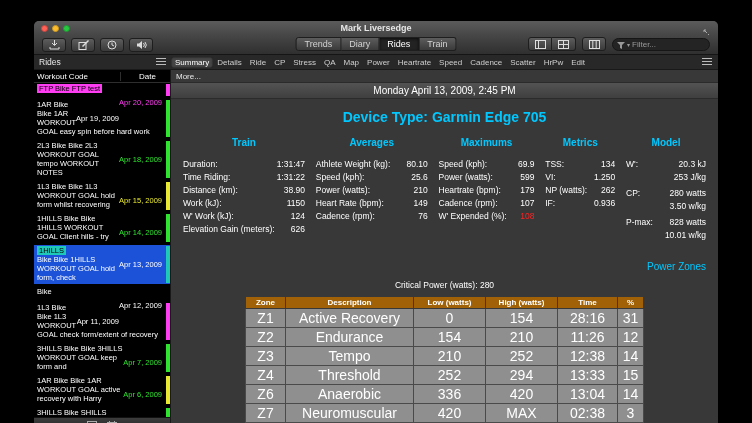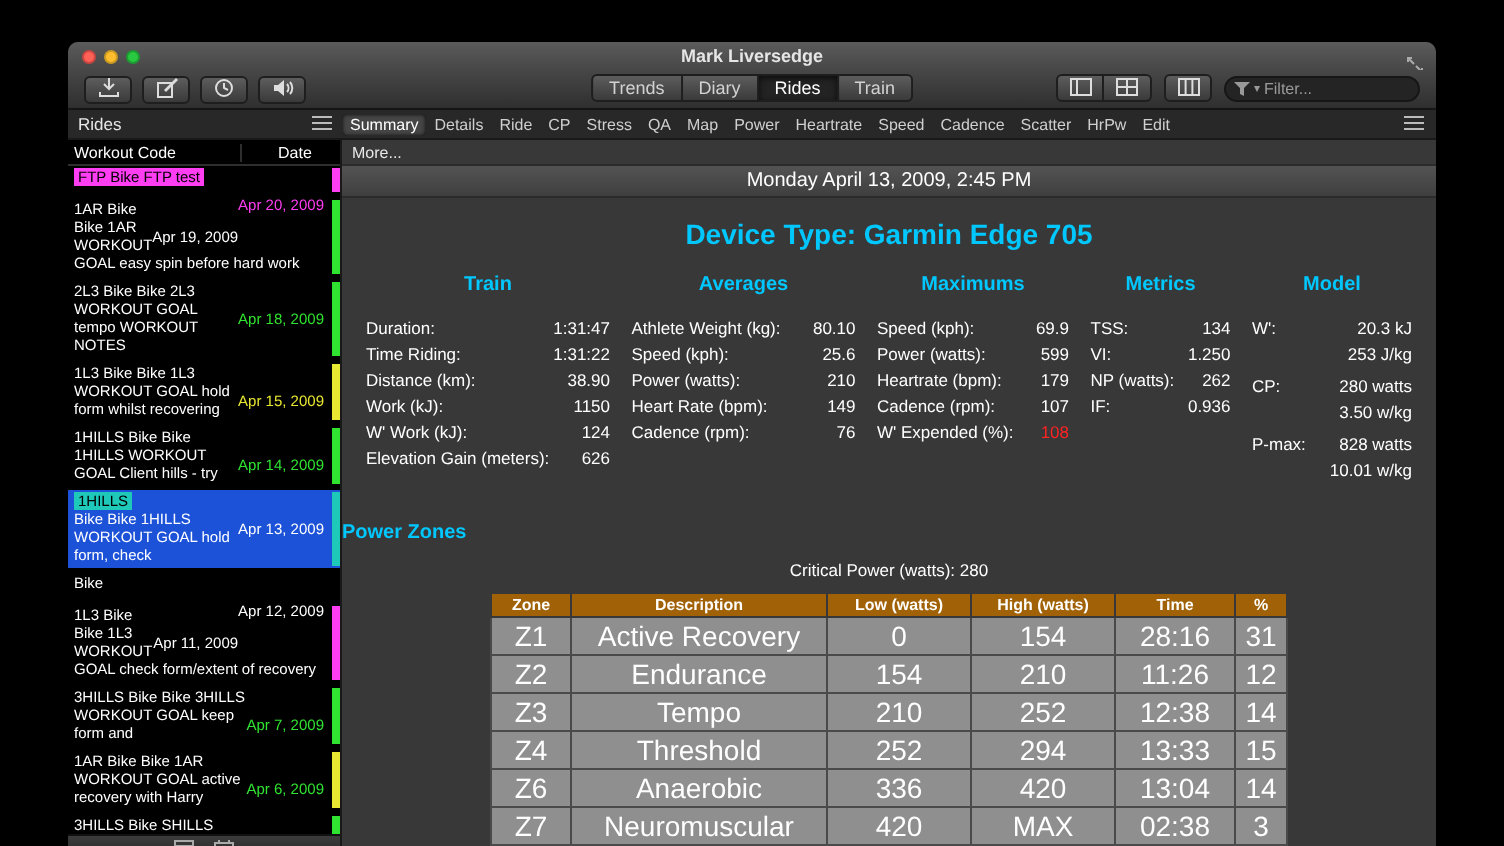--- a/index.html
+++ b/index.html
@@ -99,22 +99,22 @@
   .metric-col.col-maximums { width:96px;  }
   .metric-col.col-metrics  { width:70px;  }
   .metric-col.col-model    { width:80px;  }
   .metric-title { text-align:center; color:#00c8ff; font-weight:bold; font-size:10px;
                   margin-bottom:10px; }
   .metric-row { display:flex; justify-content:space-between; font-size:8.5px;
                 line-height:13px; }
   .metric-row .m-label { white-space:nowrap; }
   .metric-row.second { justify-content:flex-end; margin-bottom:3px; }
 
-  .zone-heading { text-align:left; color:#00c8ff; font-weight:bold; font-size:10px;
-                  margin:16px 0 8px; }
+  .zone-heading { text-align:right; color:#00c8ff; font-weight:normal; font-size:10px;
+                  margin:16px 12px 8px; }
   .zone-sub { text-align:center; font-size:8.5px; margin-bottom:6px; }
   table.zones { border-collapse:collapse; margin:0 auto; }
   .zones th { background:#a16207; border:1px solid #383838; color:#fff; font-size:8px;
               font-weight:bold; padding:1px 4px; }
   .zones td { background:#8f8f8f; border:1px solid #4a4a4a; color:#fff; font-size:14px;
               padding:1px 4px; text-align:center; }
   .zones th:nth-child(1){ width:40px; }  .zones th:nth-child(2){ width:128px; }
   .zones th:nth-child(3){ width:72px; }  .zones th:nth-child(4){ width:72px; }
   .zones th:nth-child(5){ width:60px; }  .zones th:nth-child(6){ width:26px; }
 </style>

